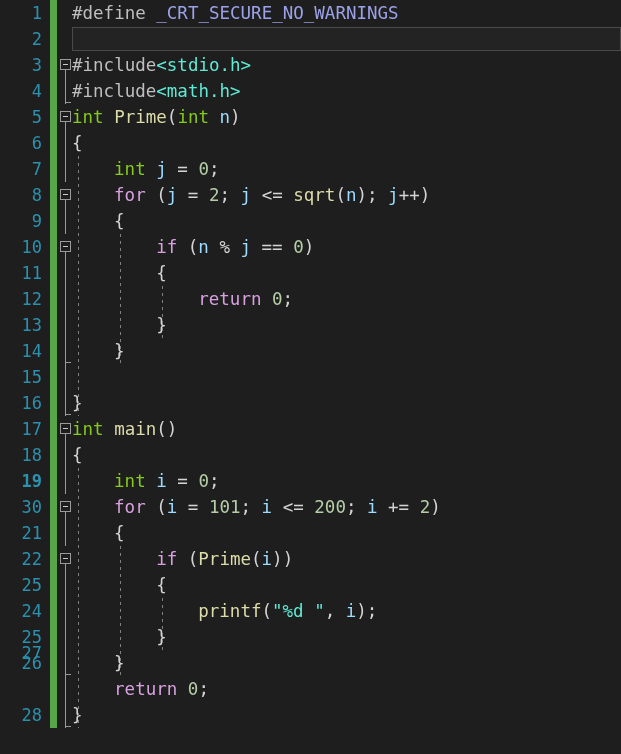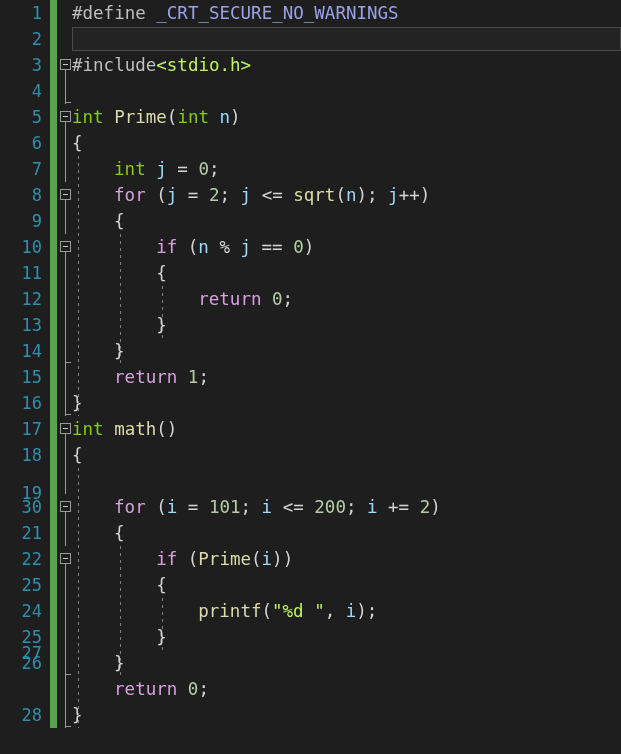--- a/index.html
+++ b/index.html
@@ -119,21 +119,21 @@
     white-space: pre;
     color: #d4d4d4;
     font-family: "DejaVu Sans Mono", "Liberation Mono", monospace;
   }
 
   
   .t-kw      { color: #84cc16; }
   .t-ctrl    { color: #d8a0df; }
   .t-fn      { color: #dcdcaa; }
   .t-num     { color: #b5cea8; }
-  .t-str     { color: #bef264; }
+  .t-str     { color: #5eead4; }
   .t-macro   { color: #9ca2e8; }
   .t-pp      { color: #bfbfbf; }
   .t-plain   { color: #d4d4d4; }
   .t-var     { color: #9cdcfe; }
   .t-punct   { color: #d4d4d4; }
 
   
   .curline {
     position: absolute;
     left: 72px;
@@ -162,21 +162,21 @@
       <div class="linenum" style="top: 208px;">9</div>
       <div class="linenum" style="top: 234px;">10</div>
       <div class="linenum" style="top: 260px;">11</div>
       <div class="linenum" style="top: 286px;">12</div>
       <div class="linenum" style="top: 312px; padding-left: 32px;">13</div>
       <div class="linenum" style="top: 338px;">14</div>
       <div class="linenum" style="top: 364px;">15</div>
       <div class="linenum" style="top: 390px;">16</div>
       <div class="linenum" style="top: 416px;">17</div>
       <div class="linenum" style="top: 442px;">18</div>
-      <div class="linenum" style="top: 480px;">19</div>
+      <div class="linenum" style="top: 468px; font-weight: bold;">19</div>
       <div class="linenum" style="top: 494px;">30</div>
       <div class="linenum" style="top: 520px;">21</div>
       <div class="linenum" style="top: 546px;">22</div>
       <div class="linenum" style="top: 572px;">25</div>
       <div class="linenum" style="top: 598px;">24</div>
       <div class="linenum" style="top: 624px;">25</div>
       <div class="linenum" style="top: 650px;">26</div>
       <div class="linenum" style="top: 640px;">27</div>
       <div class="linenum" style="top: 702px;">28</div>
     </div>
@@ -222,34 +222,35 @@
       <div class="foldline" style="top: 676px; height: 26px;"></div>
       <div class="foldline" style="top: 702px; height: 26px;"></div>
       <div class="foldend" style="top: 726px;"></div>
     </div>
 
   <div class="codearea" id="codearea">
       <div class="codeline" style="top: 0px; left: 72px;"><span class="t-pp">#define </span><span class="t-macro">_CRT_SECURE_NO_WARNINGS</span></div>
       <div class="curline" style="top: 27px;"></div>
       <div class="codeline" style="top: 26px; left: 72px;"></div>
       <div class="codeline" style="top: 52px; left: 72px;"><span class="t-pp">#include</span><span class="t-str">&lt;stdio.h&gt;</span></div>
+      <div class="codeline" style="top: 78px; left: 72px;"><span class="t-pp">#include</span><span class="t-str">&lt;math.h&gt;</span></div>
       <div class="codeline" style="top: 104px; left: 72px;"><span class="t-kw">int</span><span class="t-plain"> </span><span class="t-fn">Prime</span><span class="t-punct">(</span><span class="t-kw">int</span><span class="t-var"> n</span><span class="t-punct">)</span></div>
       <div class="codeline" style="top: 130px; left: 72px;"><span class="t-plain">{</span></div>
       <div class="codeline" style="top: 156px; left: 114.08px;"><span class="t-kw">int</span><span class="t-plain"> </span><span class="t-var">j</span><span class="t-plain"> = </span><span class="t-num">0</span><span class="t-plain">;</span></div>
       <div class="codeline" style="top: 182px; left: 114.08px;"><span class="t-ctrl">for</span><span class="t-plain"> (</span><span class="t-var">j</span><span class="t-plain"> = </span><span class="t-num">2</span><span class="t-plain">; </span><span class="t-var">j</span><span class="t-plain"> &lt;= </span><span class="t-fn">sqrt</span><span class="t-plain">(</span><span class="t-var">n</span><span class="t-plain">); </span><span class="t-var">j</span><span class="t-plain">++)</span></div>
       <div class="codeline" style="top: 208px; left: 114.08px;"><span class="t-plain">{</span></div>
       <div class="codeline" style="top: 234px; left: 156.16px;"><span class="t-ctrl">if</span><span class="t-plain"> (</span><span class="t-var">n</span><span class="t-plain"> % </span><span class="t-var">j</span><span class="t-plain"> == </span><span class="t-num">0</span><span class="t-plain">)</span></div>
       <div class="codeline" style="top: 260px; left: 156.16px;"><span class="t-plain">{</span></div>
       <div class="codeline" style="top: 286px; left: 198.24px;"><span class="t-ctrl">return</span><span class="t-plain"> </span><span class="t-num">0</span><span class="t-plain">;</span></div>
       <div class="codeline" style="top: 312px; left: 156.16px;"><span class="t-plain">}</span></div>
       <div class="codeline" style="top: 338px; left: 114.08px;"><span class="t-plain">}</span></div>
-      <div class="codeline" style="top: 364px; left: 114.08px;"><span class="t-ctrl">return</span><span class="t-plain"> </span><span class="t-num">1</span><span class="t-plain">;</span></div>
       <div class="codeline" style="top: 390px; left: 72px;"><span class="t-plain">}</span></div>
-      <div class="codeline" style="top: 416px; left: 72px;"><span class="t-kw">int</span><span class="t-plain"> </span><span class="t-fn">math</span><span class="t-punct">()</span></div>
+      <div class="codeline" style="top: 416px; left: 72px;"><span class="t-kw">int</span><span class="t-plain"> </span><span class="t-fn">main</span><span class="t-punct">()</span></div>
       <div class="codeline" style="top: 442px; left: 72px;"><span class="t-plain">{</span></div>
+      <div class="codeline" style="top: 468px; left: 114.08px;"><span class="t-kw">int</span><span class="t-plain"> </span><span class="t-var">i</span><span class="t-plain"> = </span><span class="t-num">0</span><span class="t-plain">;</span></div>
       <div class="codeline" style="top: 494px; left: 114.08px;"><span class="t-ctrl">for</span><span class="t-plain"> (</span><span class="t-var">i</span><span class="t-plain"> = </span><span class="t-num">101</span><span class="t-plain">; </span><span class="t-var">i</span><span class="t-plain"> &lt;= </span><span class="t-num">200</span><span class="t-plain">; </span><span class="t-var">i</span><span class="t-plain"> += </span><span class="t-num">2</span><span class="t-plain">)</span></div>
       <div class="codeline" style="top: 520px; left: 114.08px;"><span class="t-plain">{</span></div>
       <div class="codeline" style="top: 546px; left: 156.16px;"><span class="t-ctrl">if</span><span class="t-plain"> (</span><span class="t-fn">Prime</span><span class="t-plain">(</span><span class="t-var">i</span><span class="t-plain">))</span></div>
       <div class="codeline" style="top: 572px; left: 156.16px;"><span class="t-plain">{</span></div>
       <div class="codeline" style="top: 598px; left: 198.24px;"><span class="t-fn">printf</span><span class="t-plain">(</span><span class="t-str">"%d "</span><span class="t-plain">, </span><span class="t-var">i</span><span class="t-plain">);</span></div>
       <div class="codeline" style="top: 624px; left: 156.16px;"><span class="t-plain">}</span></div>
       <div class="codeline" style="top: 650px; left: 114.08px;"><span class="t-plain">}</span></div>
       <div class="codeline" style="top: 676px; left: 114.08px;"><span class="t-ctrl">return</span><span class="t-plain"> </span><span class="t-num">0</span><span class="t-plain">;</span></div>
       <div class="codeline" style="top: 702px; left: 72px;"><span class="t-plain">}</span></div>
       <div class="indentguide" style="left: 78px; top: 156px; height: 260px;"></div>

